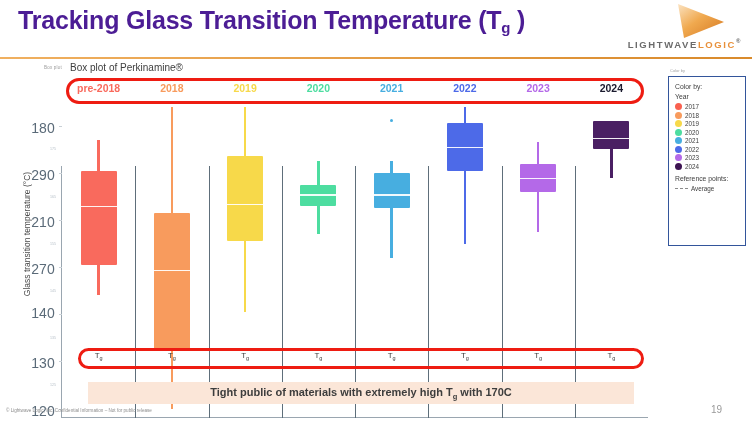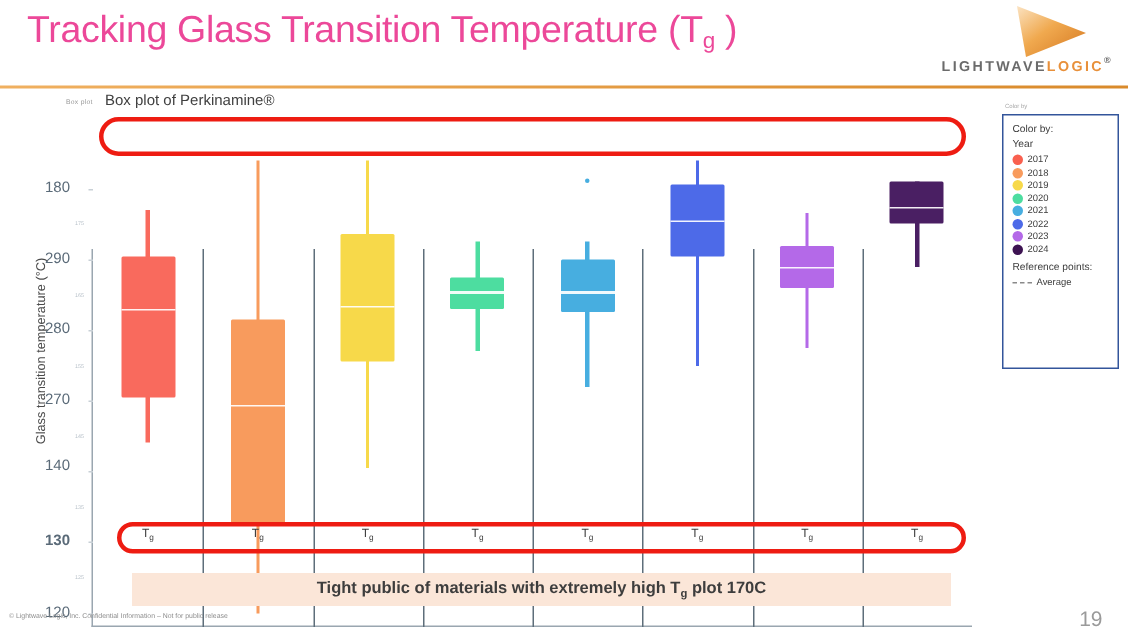--- a/index.html
+++ b/index.html
@@ -8,21 +8,21 @@
     width: 752px; height: 423px;
     background: #ffffff;
     font-family: "Liberation Sans", sans-serif;
     position: relative;
     overflow: hidden;
   }
 
   
   #slide-title {
     position:absolute; left:18px; top:6px;
-    font-size:25px; font-weight:normal; color:#ec4899;
+    font-size:25px; font-weight:bold; color:#4c1d95;
     letter-spacing:-0.2px; white-space:nowrap;
   }
   #slide-title .sub { font-size:15px; vertical-align:-4px; }
 
   #brand { position:absolute; right:6px; top:2px; width:96px; height:52px; }
   #brand-mark { position:absolute; right:18px; top:0px; }
   #brand-text {
     position:absolute; right:4px; top:36px;
     font-size:9.5px; letter-spacing:1.6px; font-weight:bold;
     white-space:nowrap;
@@ -52,21 +52,21 @@
     position:absolute; left:-48px; top:170px;
     width:150px; text-align:center;
     transform:rotate(-90deg);
     font-size:8.5px; color:#4a4a4a;
   }
 
   #plot {
     position:absolute; left:62px; top:48px;
     width:585px; height:262px;
   }
-  .ylab { position:absolute; font-size:10px; color:#5a6a78; text-align:left; width:26px; }
+  .ylab { position:absolute; font-size:14px; color:#5a6a78; text-align:center; width:26px; }
   .yminor { position:absolute; font-size:3.6px; color:#b9c2ca; text-align:right; width:22px; }
   .ytickmark { position:absolute; left:59px; width:3px; height:1px; background:#c8d0d6; }
 
   .axis-line { position:absolute; background:#5a6a78; }
   #y-axis-line { left:61px; top:107px; width:1.1px; height:252px; background:#9aa6b0; }
   #x-axis-line { left:61px; top:358px; width:587px; height:1.1px; background:#9aa6b0; }
 
   .group-sep { position:absolute; width:1.2px; background:#5e6e7a; }
 
   .box-group { position:absolute; }
@@ -127,22 +127,22 @@
     position:absolute; left:0; top:4px; width:546px; text-align:center;
     font-size:11px; color:#3d3d3d; font-weight:600;
   }
   #bottom-banner-text .sub { font-size:7.5px; vertical-align:-3px; }
 
   #footer-note {
     position:absolute; left:6px; top:408px;
     font-size:4.6px; color:#8d8d8d;
   }
   #page-number {
-    position:absolute; right:17px; top:404px;
-    font-size:14px; color:#9a9a9a;
+    position:absolute; right:30px; top:404px;
+    font-size:10px; color:#9a9a9a;
   }
 </style>
 </head>
 <body>
 
 <div id="slide-title">
   <span>Tracking Glass Transition Temperature  (T</span><span class="sub">g</span><span> )</span>
 </div>
 
 <div id="brand">
@@ -169,39 +169,49 @@
   <div id="chart-subtitle">Box plot of Perkinamine®</div>
 
   <div id="y-axis-title">Glass transition temperature (°C)</div>
 
   <div id="y-axis-line" class="axis-line"></div>
   <div id="x-axis-line" class="axis-line"></div>
 
   <div id="y-ticks">
       <div class="ylab" style="left: 30px; top: 343.576px;">120</div>
       <div class="ytickmark" style="top: 349.576px;"></div>
-      <div class="ylab" style="left: 30px; top: 296.455px; font-weight: bold;">130</div>
+      <div class="ylab" style="left: 30px; top: 296.455px;">130</div>
       <div class="ytickmark" style="top: 302.455px;"></div>
       <div class="ylab" style="left: 30px; top: 246px;">140</div>
       <div class="ytickmark" style="top: 255.333px;"></div>
       <div class="ylab" style="left: 30px; top: 202.212px;">270</div>
       <div class="ytickmark" style="top: 208.212px;"></div>
-      <div class="ylab" style="left: 30px; top: 155.091px;">280</div>
+      <div class="ylab" style="left: 30px; top: 155.091px;">210</div>
       <div class="ytickmark" style="top: 161.091px;"></div>
       <div class="ylab" style="left: 30px; top: 107.97px;">290</div>
       <div class="ytickmark" style="top: 113.97px;"></div>
       <div class="ylab" style="left: 30px; top: 60.8485px;">180</div>
       <div class="ytickmark" style="top: 66.8485px;"></div>
       <div class="yminor" style="left: 34px; top: 324.015px;">125</div>
       <div class="yminor" style="left: 34px; top: 276.894px;">135</div>
       <div class="yminor" style="left: 34px; top: 229.773px;">145</div>
       <div class="yminor" style="left: 34px; top: 182.652px;">155</div>
       <div class="yminor" style="left: 34px; top: 135.53px;">165</div>
       <div class="yminor" style="left: 34px; top: 88.4091px;">175</div>
     </div>
+  <div id="year-row">
+      <div class="year-label" style="left: -3.375px; color: rgb(249, 106, 93);">pre-2018</div>
+      <div class="year-label" style="left: 69.875px; color: rgb(248, 155, 93);">2018</div>
+      <div class="year-label" style="left: 143.125px; color: rgb(247, 217, 74);">2019</div>
+      <div class="year-label" style="left: 216.375px; color: rgb(77, 221, 160);">2020</div>
+      <div class="year-label" style="left: 289.625px; color: rgb(71, 174, 224);">2021</div>
+      <div class="year-label" style="left: 362.875px; color: rgb(77, 106, 232);">2022</div>
+      <div class="year-label" style="left: 436.125px; color: rgb(180, 105, 232);">2023</div>
+      <div class="year-label" style="left: 509.375px; color: rgb(26, 26, 46);">2024</div>
+    </div>
   <div id="plot" style="overflow: hidden; height: 311px; top: 48px;">
       <div class="box-group" style="left: 0px; top: 0px; width: 100%; height: 100%;">
         <div class="whisker" style="left: 35.325px; top: 32.9848px; height: 155.5px; background: rgb(249, 106, 93);"></div>
         <div class="box" style="left: 18.625px; top: 63.6136px; width: 36px; height: 94.2424px; background: rgb(249, 106, 93);"></div>
         <div class="median" style="left: 18.625px; top: 98.9545px; width: 36px;"></div>
       </div>
       <div class="box-group" style="left: 0px; top: 0px; width: 100%; height: 100%;">
         <div class="whisker" style="left: 108.575px; top: -2.35606px; height: 303.932px; background: rgb(248, 155, 93);"></div>
         <div class="box" style="left: 91.875px; top: 106.023px; width: 36px; height: 136.652px; background: rgb(248, 155, 93);"></div>
         <div class="median" style="left: 91.875px; top: 162.568px; width: 36px;"></div>
@@ -303,18 +313,18 @@
   <div class="lg-sep"></div>
   <div class="lg-head">Reference points:</div>
   <div class="lg-item">
     <span class="lg-dash"></span>
     <span class="lg-text">Average</span>
   </div>
 </div>
 
 <div id="bottom-banner">
   <div id="bottom-banner-text">
-    <span>Tight public of materials with extremely high T</span><span class="sub">g</span><span> plot 170C</span>
+    <span>Tight public of materials with extremely high T</span><span class="sub">g</span><span> with 170C</span>
   </div>
 </div>
 
 <div id="footer-note">© Lightwave Logic, Inc. Confidential Information – Not for public release</div>
 <div id="page-number">19</div>
 
 </body></html>

